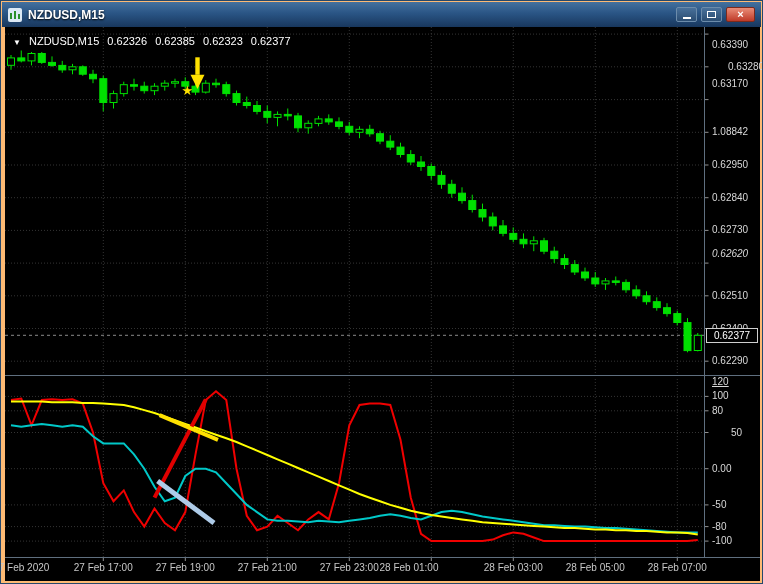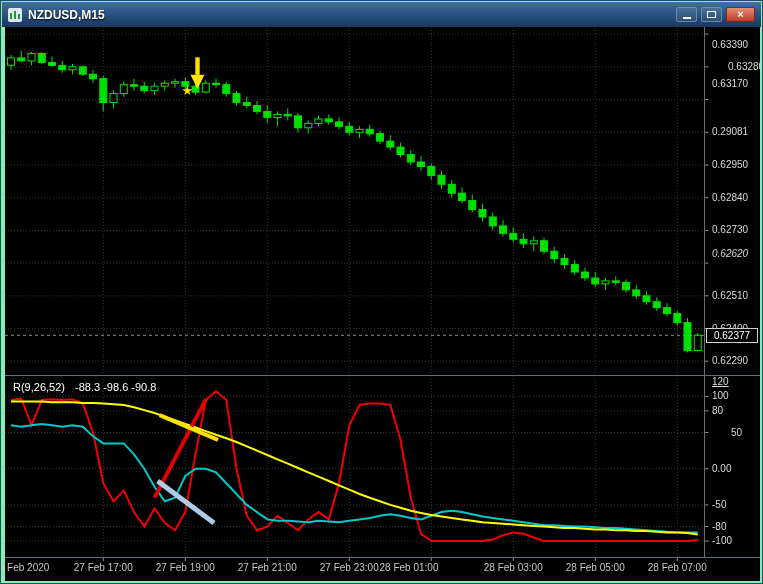--- a/index.html
+++ b/index.html
@@ -1,17 +1,17 @@
 <!DOCTYPE html>
 <html><head>
 <meta charset="utf-8">
 <style>
   * { margin:0; padding:0; box-sizing:border-box; }
   body { font-family:"Liberation Sans", sans-serif; background:#444; }
-  .window { position:relative; width:763px; height:584px; background:#86efac; border:1px solid #26486b; overflow:hidden; }
+  .window { position:relative; width:763px; height:584px; background:#fdba74; border:1px solid #26486b; overflow:hidden; }
   .titlebar { position:absolute; top:1px; left:1px; right:1px; height:25px;
     background:linear-gradient(180deg,#44719e 0%, #2a5585 45%, #18375d 100%);
     display:flex; align-items:center; padding:0 6px; }
   .app-icon { width:14px; height:14px; display:inline-block; }
   .title-text { color:#fff; font-size:12px; font-weight:bold; margin-left:6px; text-shadow:0 1px 2px #000; }
   .win-buttons { margin-left:auto; display:flex; gap:4px; align-items:center; }
   .win-btn { width:21px; height:15px; border:1px solid #6c8cab; border-radius:2px;
     background:linear-gradient(#48709a,#2b4d72); color:#fff; text-align:center; cursor:pointer; }
   .win-btn.close { width:29px; background:linear-gradient(#ea8d78,#bf3a28); border-color:#7d2a1c;
     font-size:11px; line-height:12px; font-weight:bold; }
@@ -267,31 +267,35 @@
         <text x="182.3" y="67.6" fill="#FFE100" font-size="13" text-anchor="middle">★</text>
         <line x1="0" y1="348.5" x2="755" y2="348.5" stroke="#5f6f7f"></line>
         <line x1="0" y1="530.5" x2="755" y2="530.5" stroke="#5f6f7f"></line>
         <line x1="699.5" y1="0" x2="699.5" y2="530" stroke="#5f6f7f"></line>
       </svg>
 
     <div class="splitter"></div>
     <div class="price-axis-hit"></div>
     <div class="time-axis-hit"></div>
 
-
-    <div class="ind-label">
-      <span>R(9,26,52)</span>
-      <span>-88.3 -98.6 -90.8</span>
+    <div class="ohlc">
+      <span class="dd">▼</span>
+      <span>NZDUSD,M15</span>
+      <span>0.62326</span>
+      <span>0.62385</span>
+      <span>0.62323</span>
+      <span>0.62377</span>
     </div>
+
 
     <div class="price-tag" id="price-tag" style="top: 301px;">0.62377</div>
   <div class="plabel" style="top: 12px;">0.63390</div>
       <div class="plabel" style="top: 33.844px; margin-left: 16px;">0.63280</div>
       <div class="plabel" style="top: 51px;">0.63170</div>
-      <div class="plabel" style="top: 99.2596px;">0.29081</div>
+      <div class="plabel" style="top: 99.2596px;">1.08842</div>
       <div class="plabel" style="top: 131.967px;">0.62950</div>
       <div class="plabel" style="top: 164.675px;">0.62840</div>
       <div class="plabel" style="top: 197.383px;">0.62730</div>
       <div class="plabel" style="top: 221px; font-style: italic;">0.62620</div>
       <div class="plabel" style="top: 262.799px;">0.62510</div>
       <div class="plabel" style="top: 295.506px;">0.62400</div>
       <div class="plabel" style="top: 328.214px;">0.62290</div>
       <div class="plabel" style="top: 348.894px; text-decoration: underline;">120</div>
       <div class="plabel" style="top: 363.366px;">100</div>
       <div class="plabel" style="top: 377.837px;">80</div>

